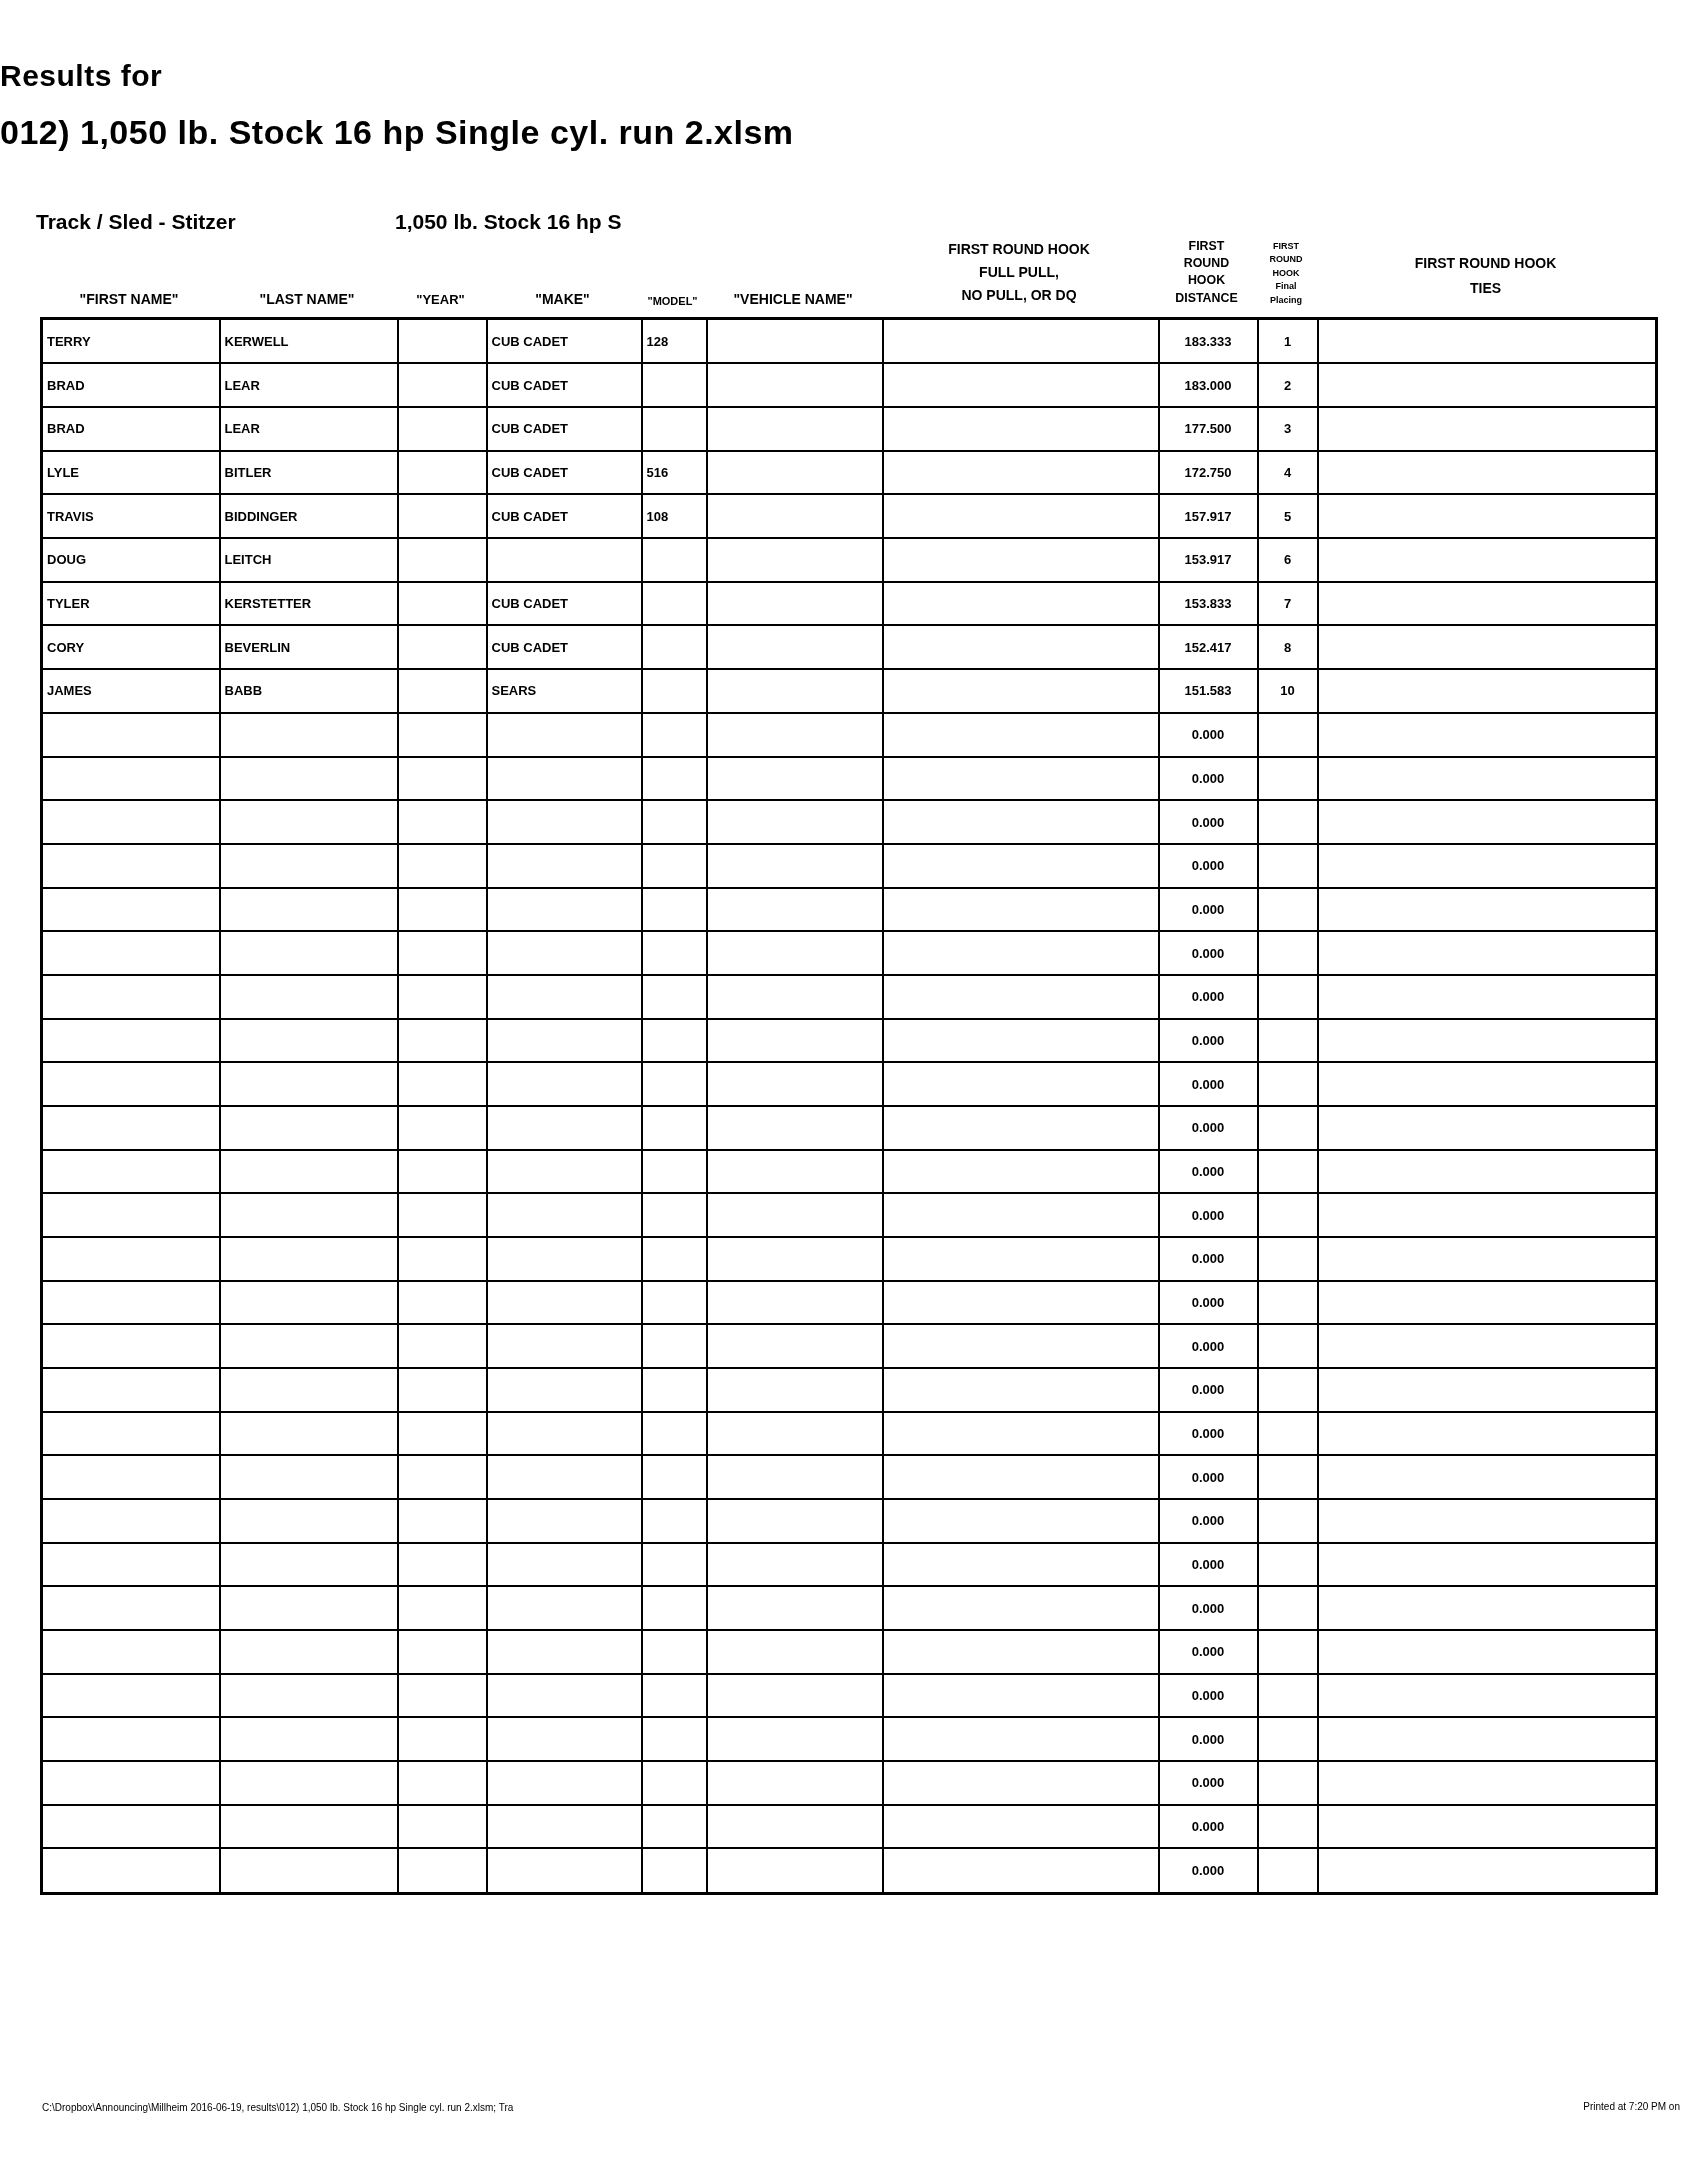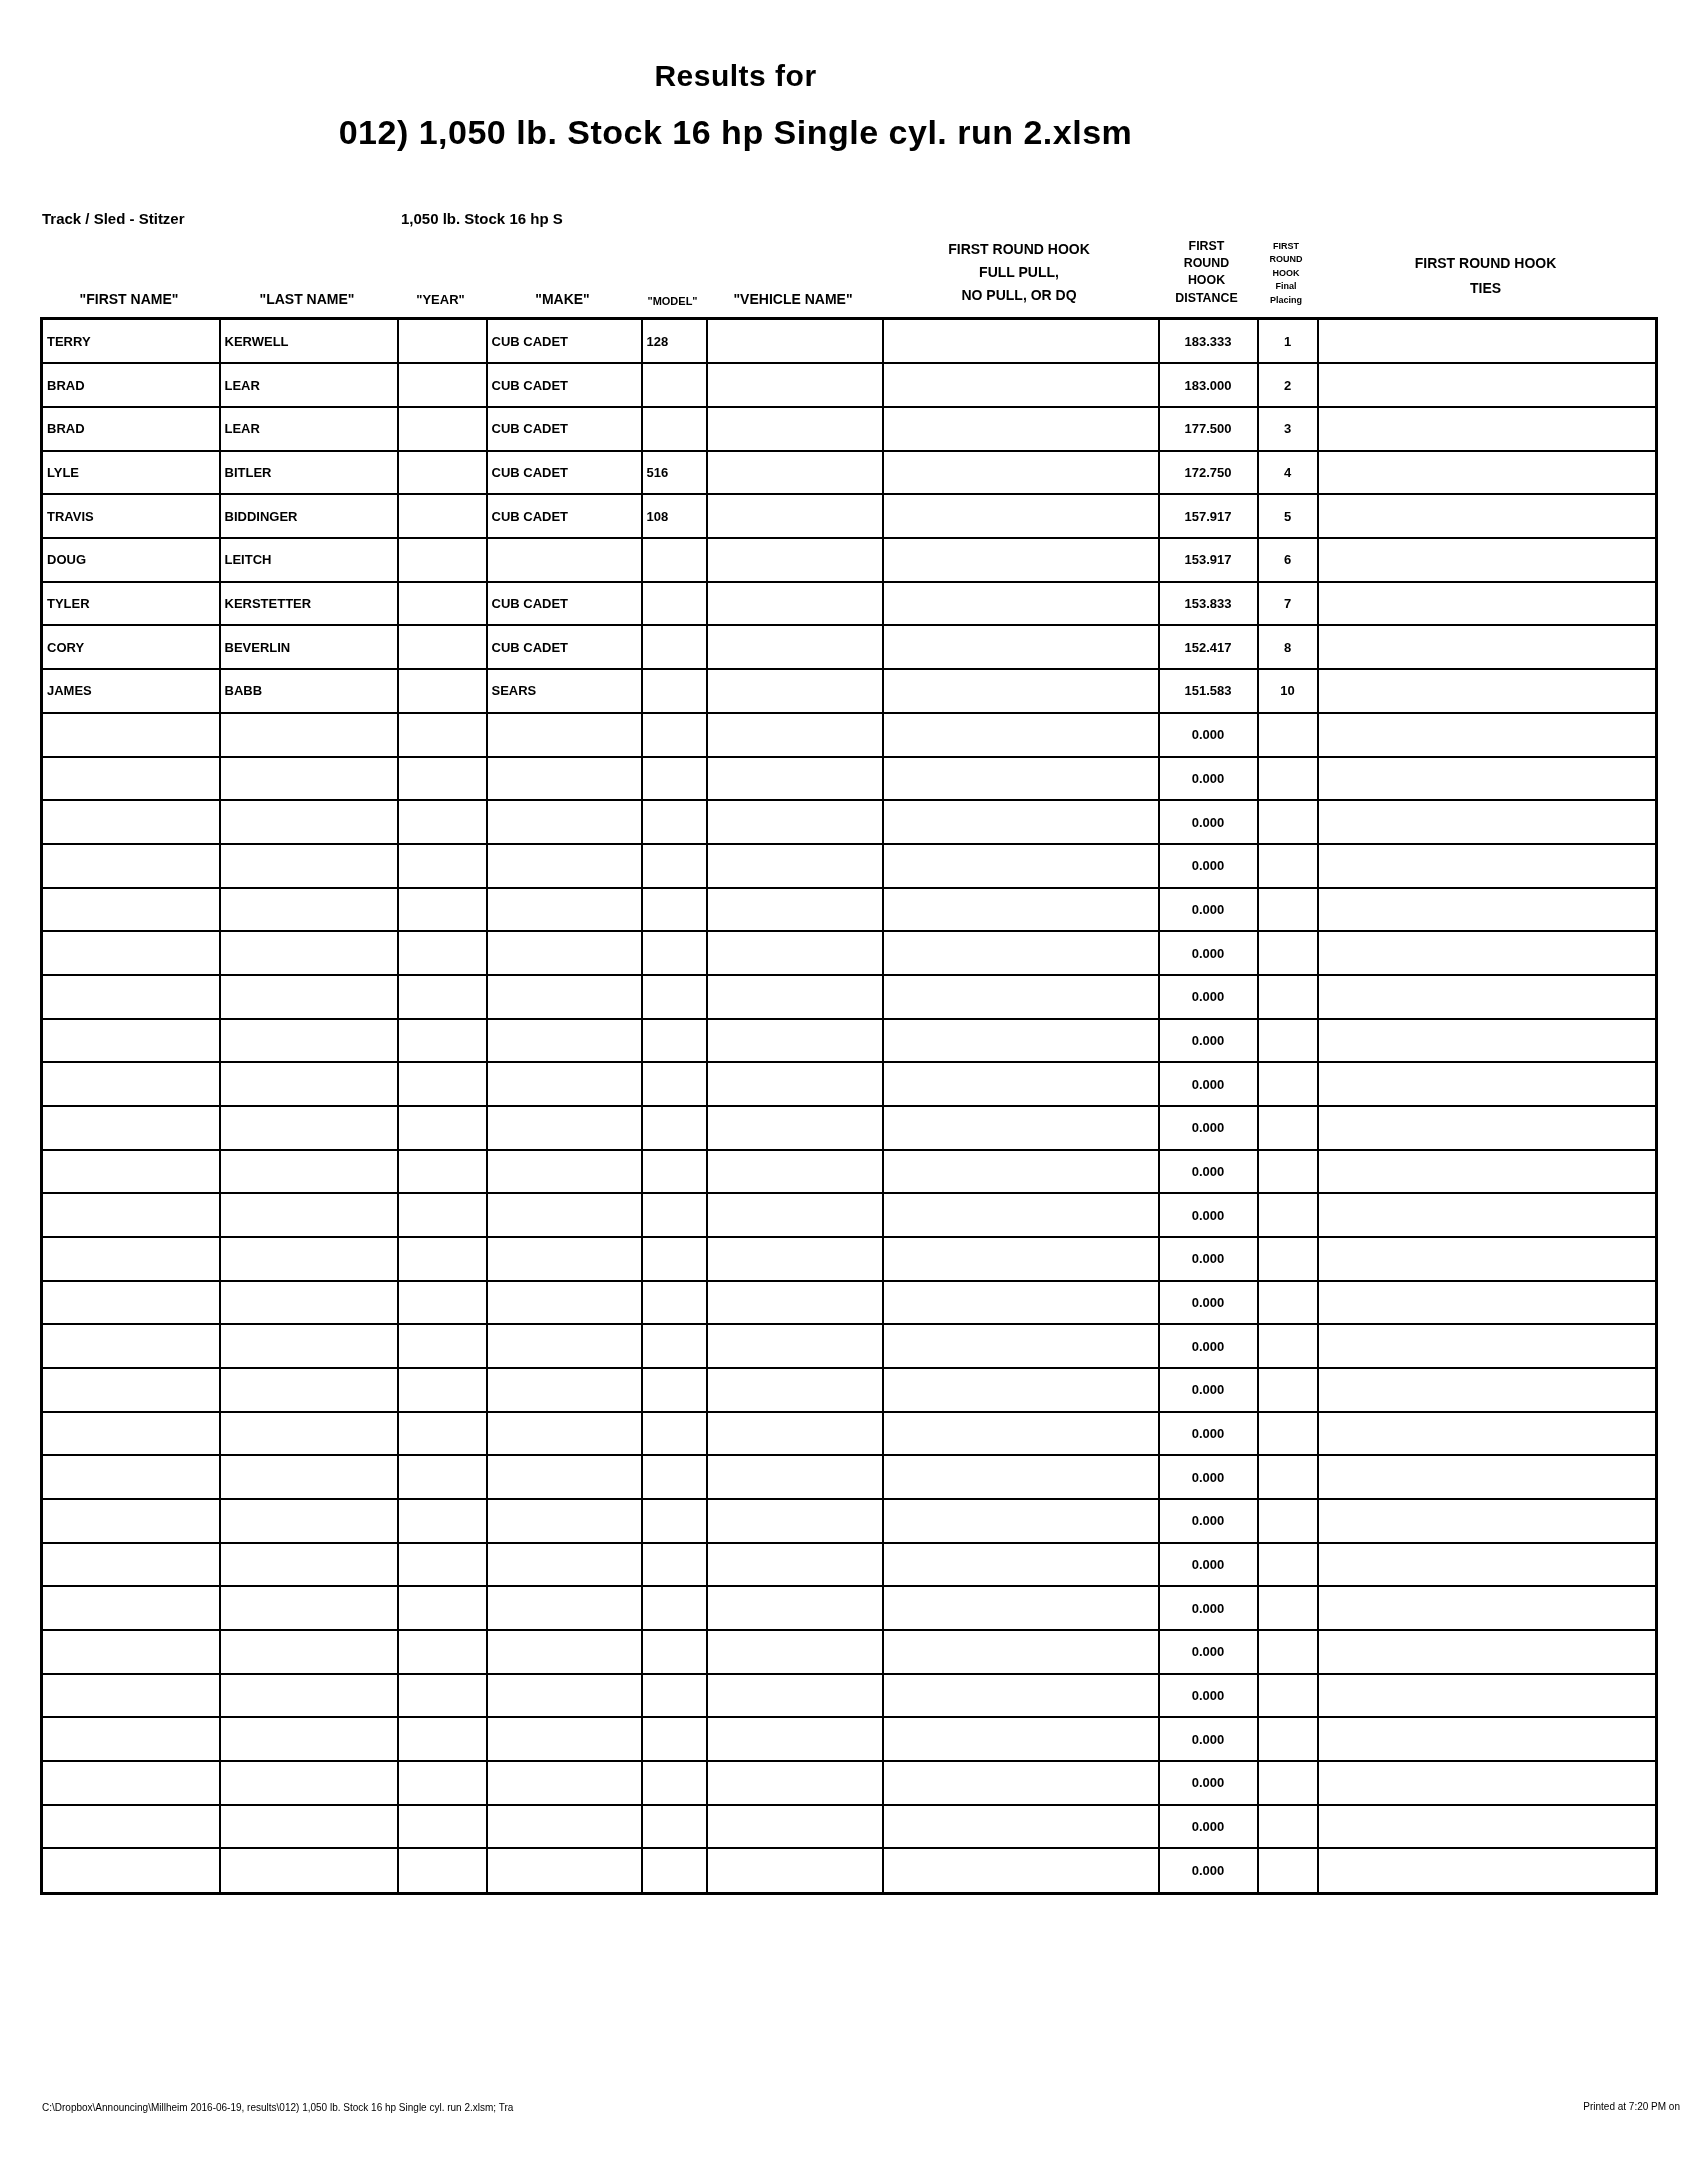--- a/index.html
+++ b/index.html
@@ -1,23 +1,23 @@
 <!DOCTYPE html>
 <html><head>
 <meta charset="utf-8">
 <style>
   html,body{margin:0;padding:0;}
   body{
     width:1683px;height:2178px;background:#ffffff;color:#000;
     font-family:"Liberation Sans", sans-serif;position:relative;overflow:hidden;
   }
-  .titles{position:absolute;top:59px;left:0;width:1471px;text-align:center;font-weight:bold;}
+  .titles{position:absolute;top:59px;left:0;width:1471px;text-align:left;font-weight:bold;}
   .title1{font-size:30px;letter-spacing:0.5px;}
   .title2{font-size:34px;margin-top:20px;letter-spacing:0.5px;}
-  .info-row{position:absolute;top:210px;left:42px;display:flex;font-weight:bold;font-size:15px;}
+  .info-row{position:absolute;top:210px;left:36px;display:flex;font-weight:bold;font-size:21px;}
   .track-sled{width:359px;}
   .class-clip{width:231px;overflow:hidden;white-space:nowrap;}
   .col-headers{
     position:absolute;top:228px;left:40px;width:1617px;height:85px;
     display:flex;align-items:flex-end;font-weight:bold;
   }
   .ch{box-sizing:border-box;text-align:center;white-space:pre-line;padding-bottom:6px;}
   .ch-first{width:178px;font-size:14px;}
   .ch-last{width:178px;font-size:14px;}
   .ch-year{width:89px;font-size:13px;}

